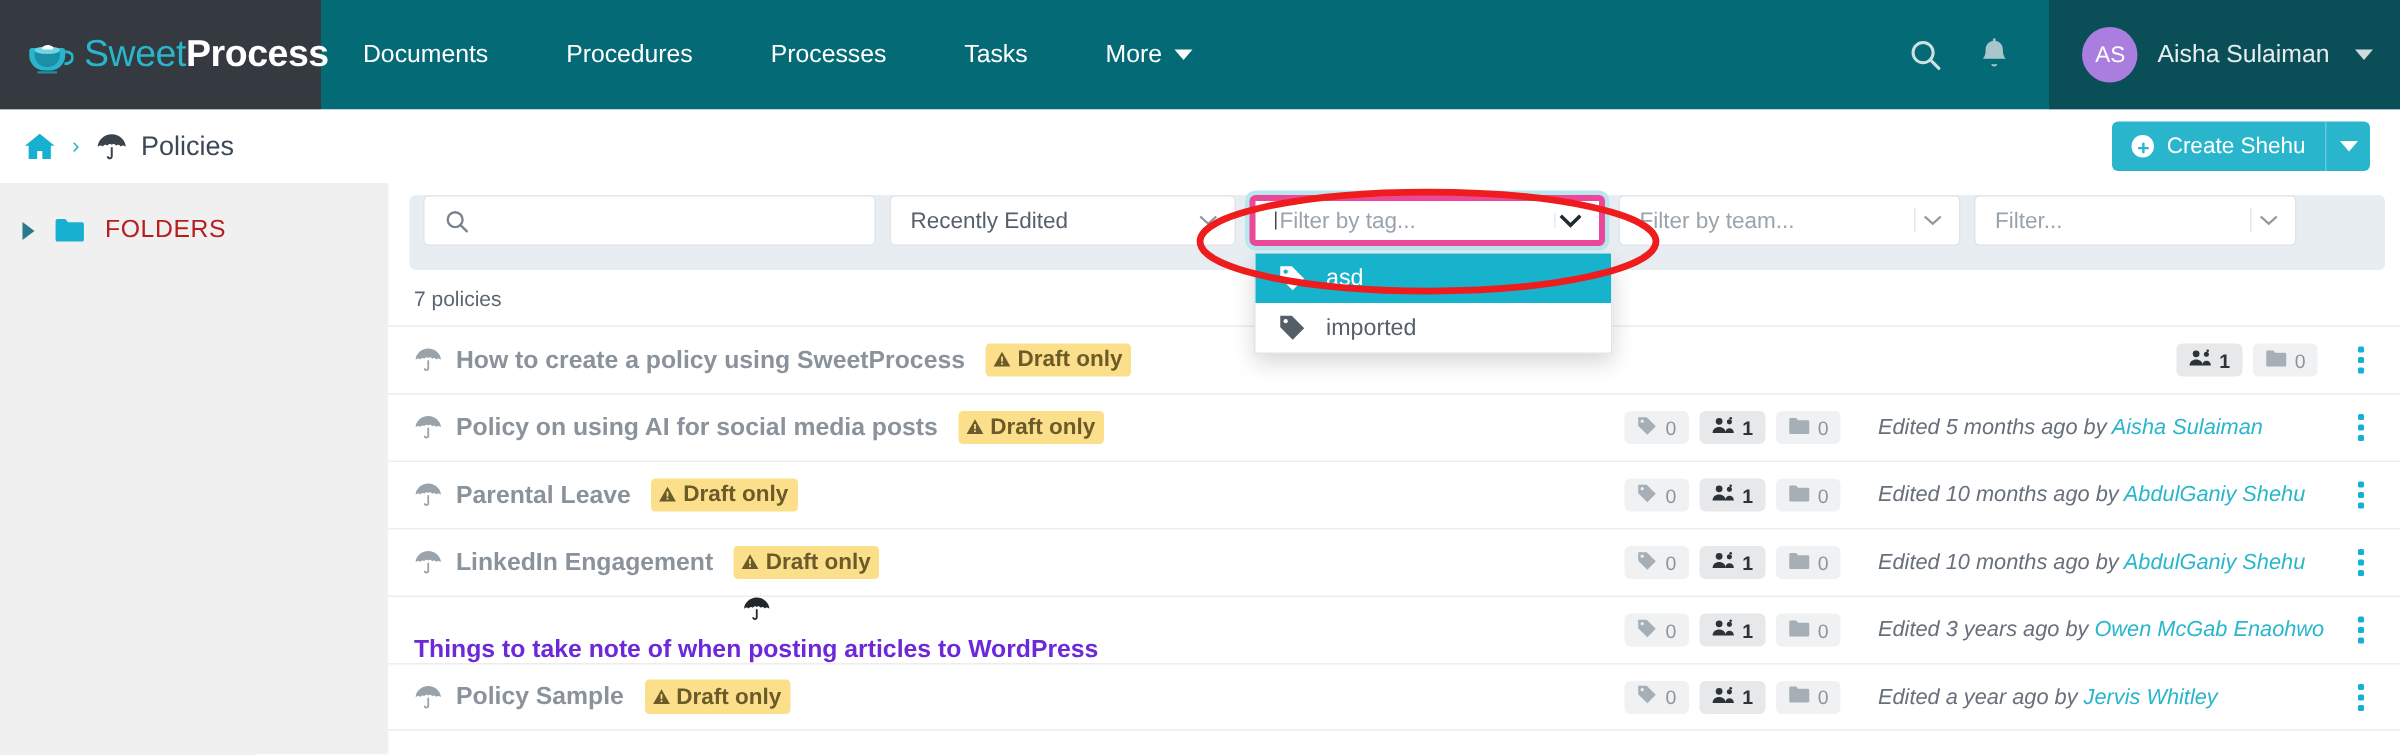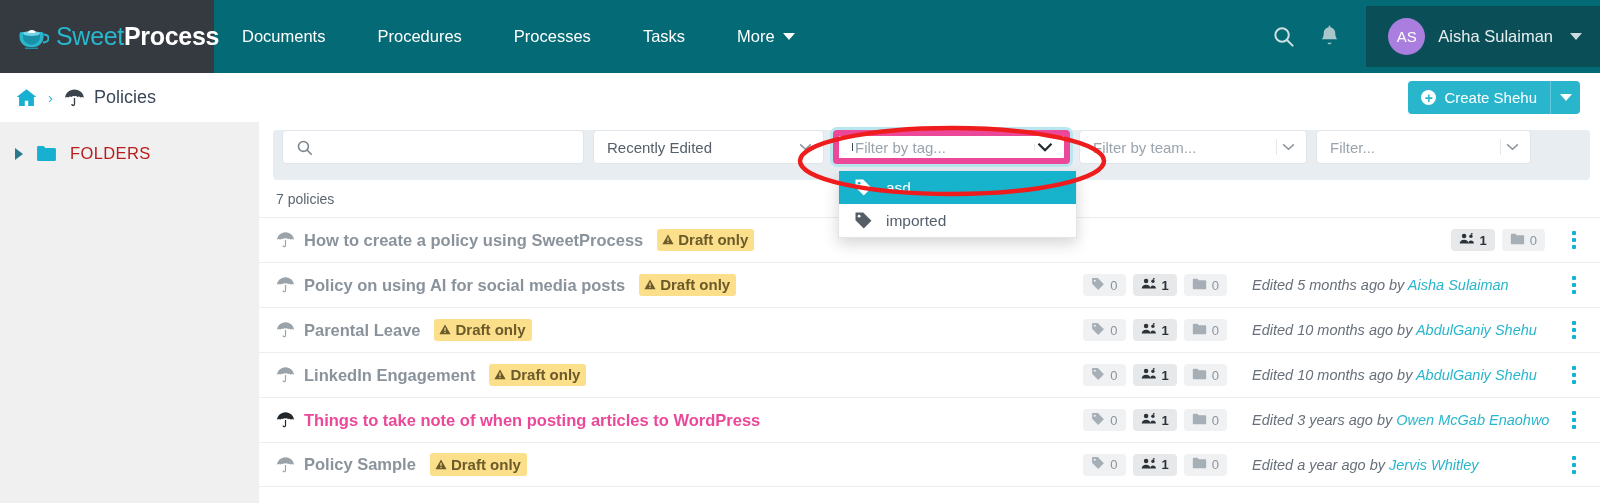--- a/index.html
+++ b/index.html
@@ -66,21 +66,21 @@
     align-items: center;
     height: 73px;
   }
   .icon-btn {
     width: 46px; height: 73px;
     display: flex; align-items: center; justify-content: center;
     cursor: pointer;
   }
   .userbox {
     background: #0a4f57;
-    height: 61px;
+    height: 73px;
     display: flex;
     align-items: center;
     padding: 0 18px 0 22px;
     gap: 13px;
     cursor: pointer;
     margin-left: 14px;
   }
   .avatar {
     width: 37px; height: 37px;
     border-radius: 50%;
@@ -213,21 +213,21 @@
     transform: translateY(-50%);
   }
   .sel-div {
     position: absolute; right: 29px; top: 8px; bottom: 8px;
     width: 1px; background: #e3e8ec;
   }
 
   
   .fld-tag {
     width: 237px;
-    border: 6px solid #ec4899;
+    border: 4px solid #ec4899;
     box-shadow: 0 0 0 3px #b9e7f0;
     z-index: 30;
     padding: 0 34px 0 13px;
     font-size: 15px;
     color: #9aa4ad;
     cursor: text;
   }
   .caretbar {
     position: absolute; left: 13px; top: 7px; bottom: 7px;
     width: 1px; background: #3c4858;
@@ -272,21 +272,21 @@
   }
   .row:last-child { border-bottom: 1px solid #ededed; }
   .row-title {
     display: flex; align-items: center; gap: 9px;
     font-size: 16.5px;
     font-weight: 700;
     color: #8a939c;
     white-space: nowrap;
     cursor: pointer;
   }
-  .row.published .row-title { color: #ec4899; }
+  .row.published .row-title { color: #6d28d9; flex-direction: column; }
   .badge {
     display: inline-flex; align-items: center; gap: 4px;
     background: #fcdf8a;
     color: #6b5a2a;
     font-size: 15px;
     font-weight: 700;
     border-radius: 3px;
     padding: 2.5px 6px 3px 5px;
     margin-left: 5px;
     white-space: nowrap;

